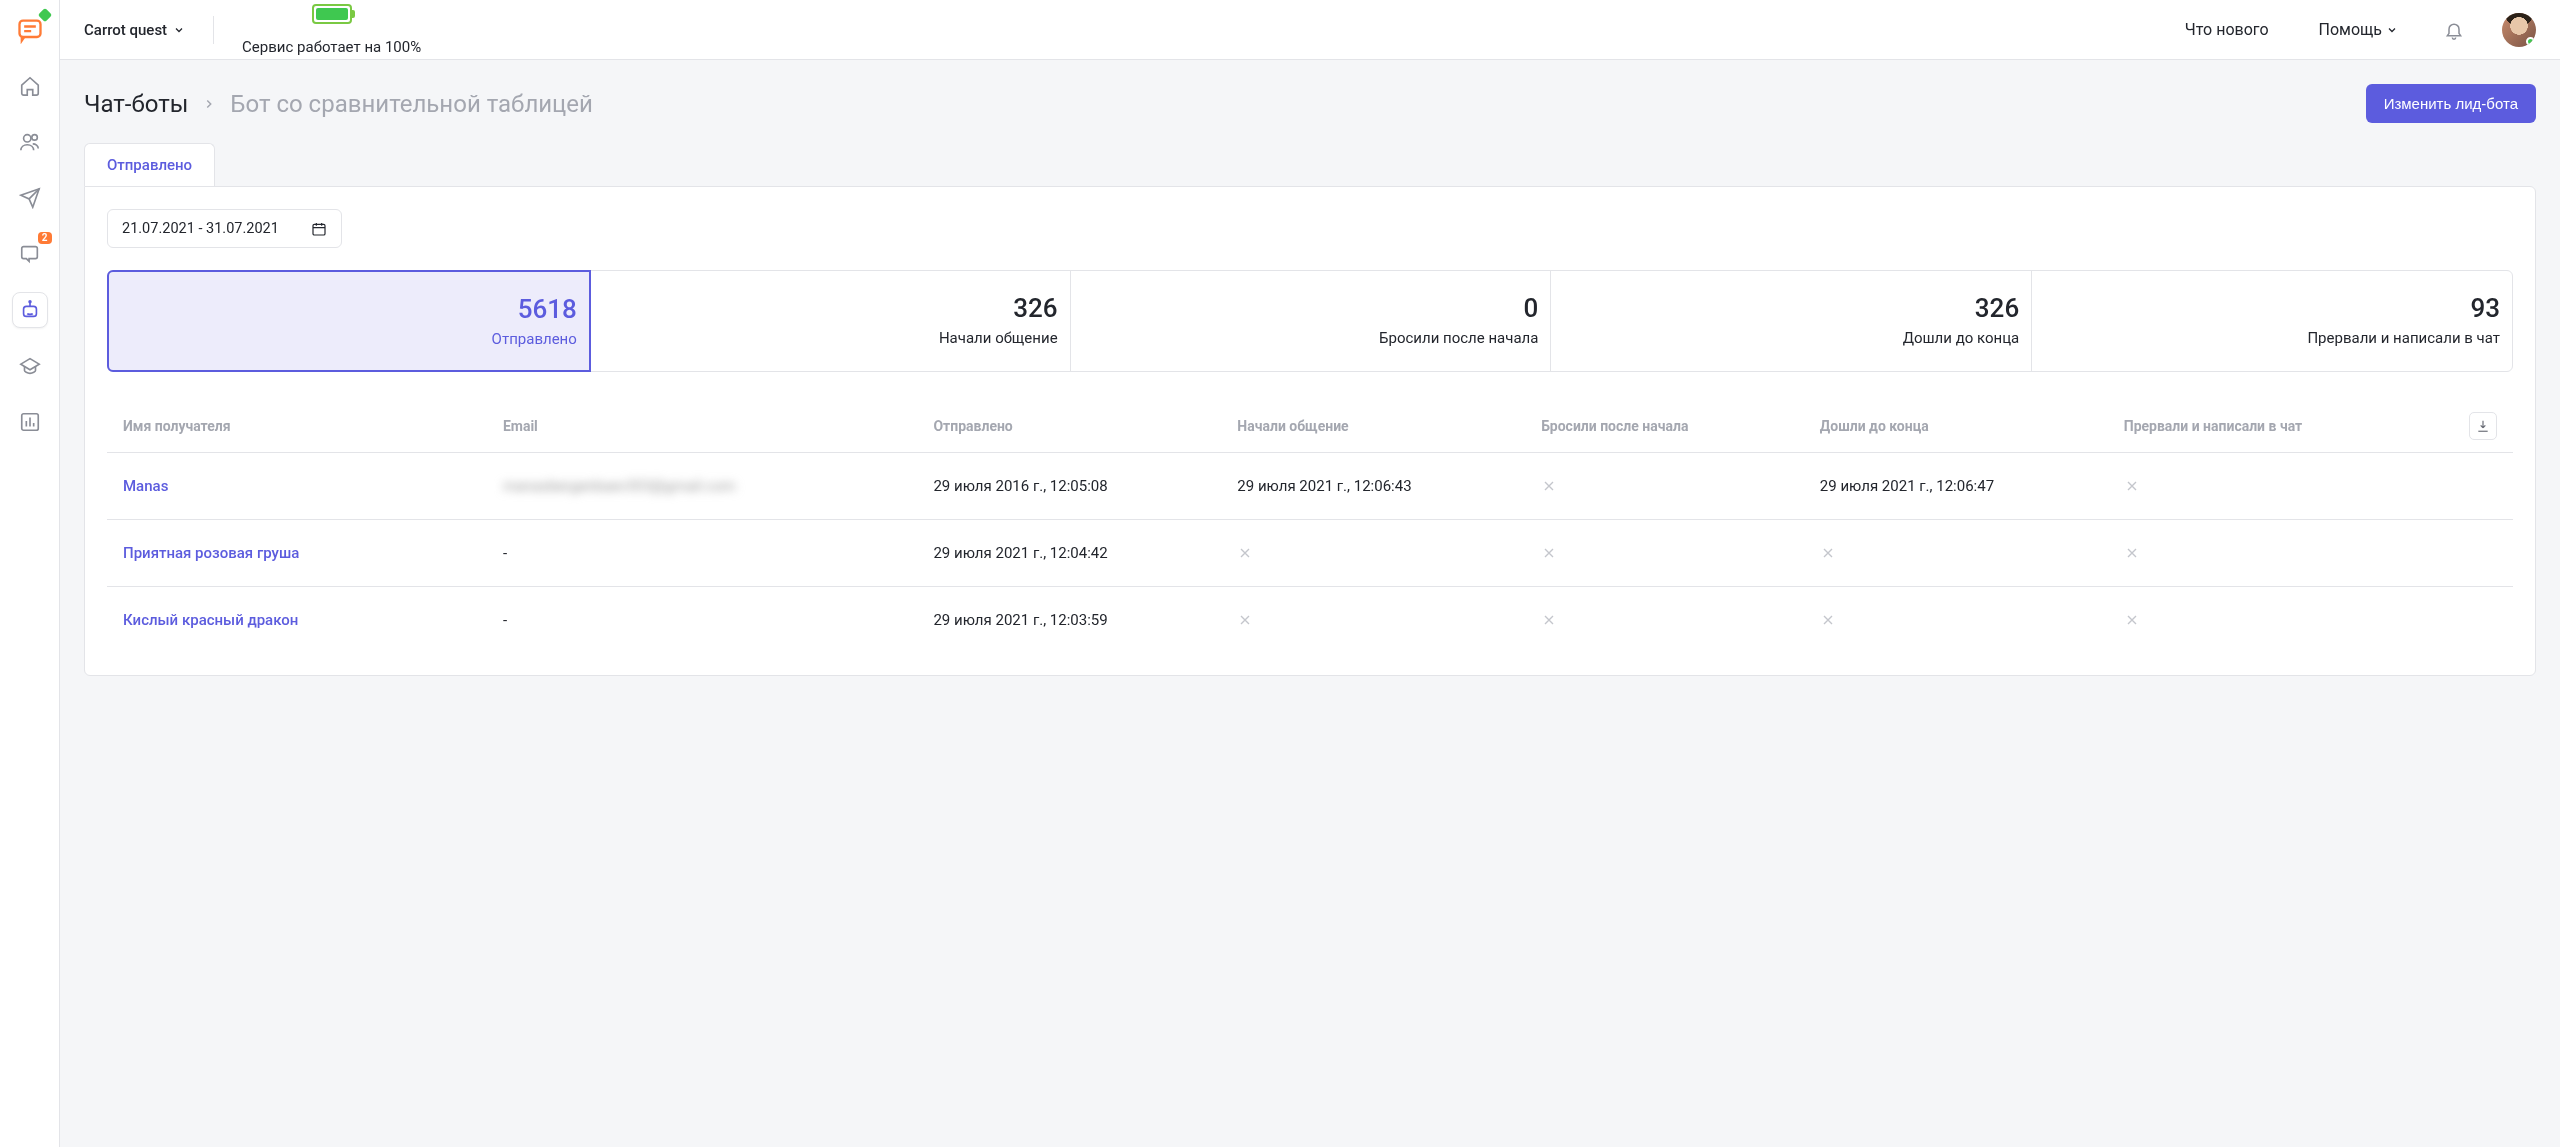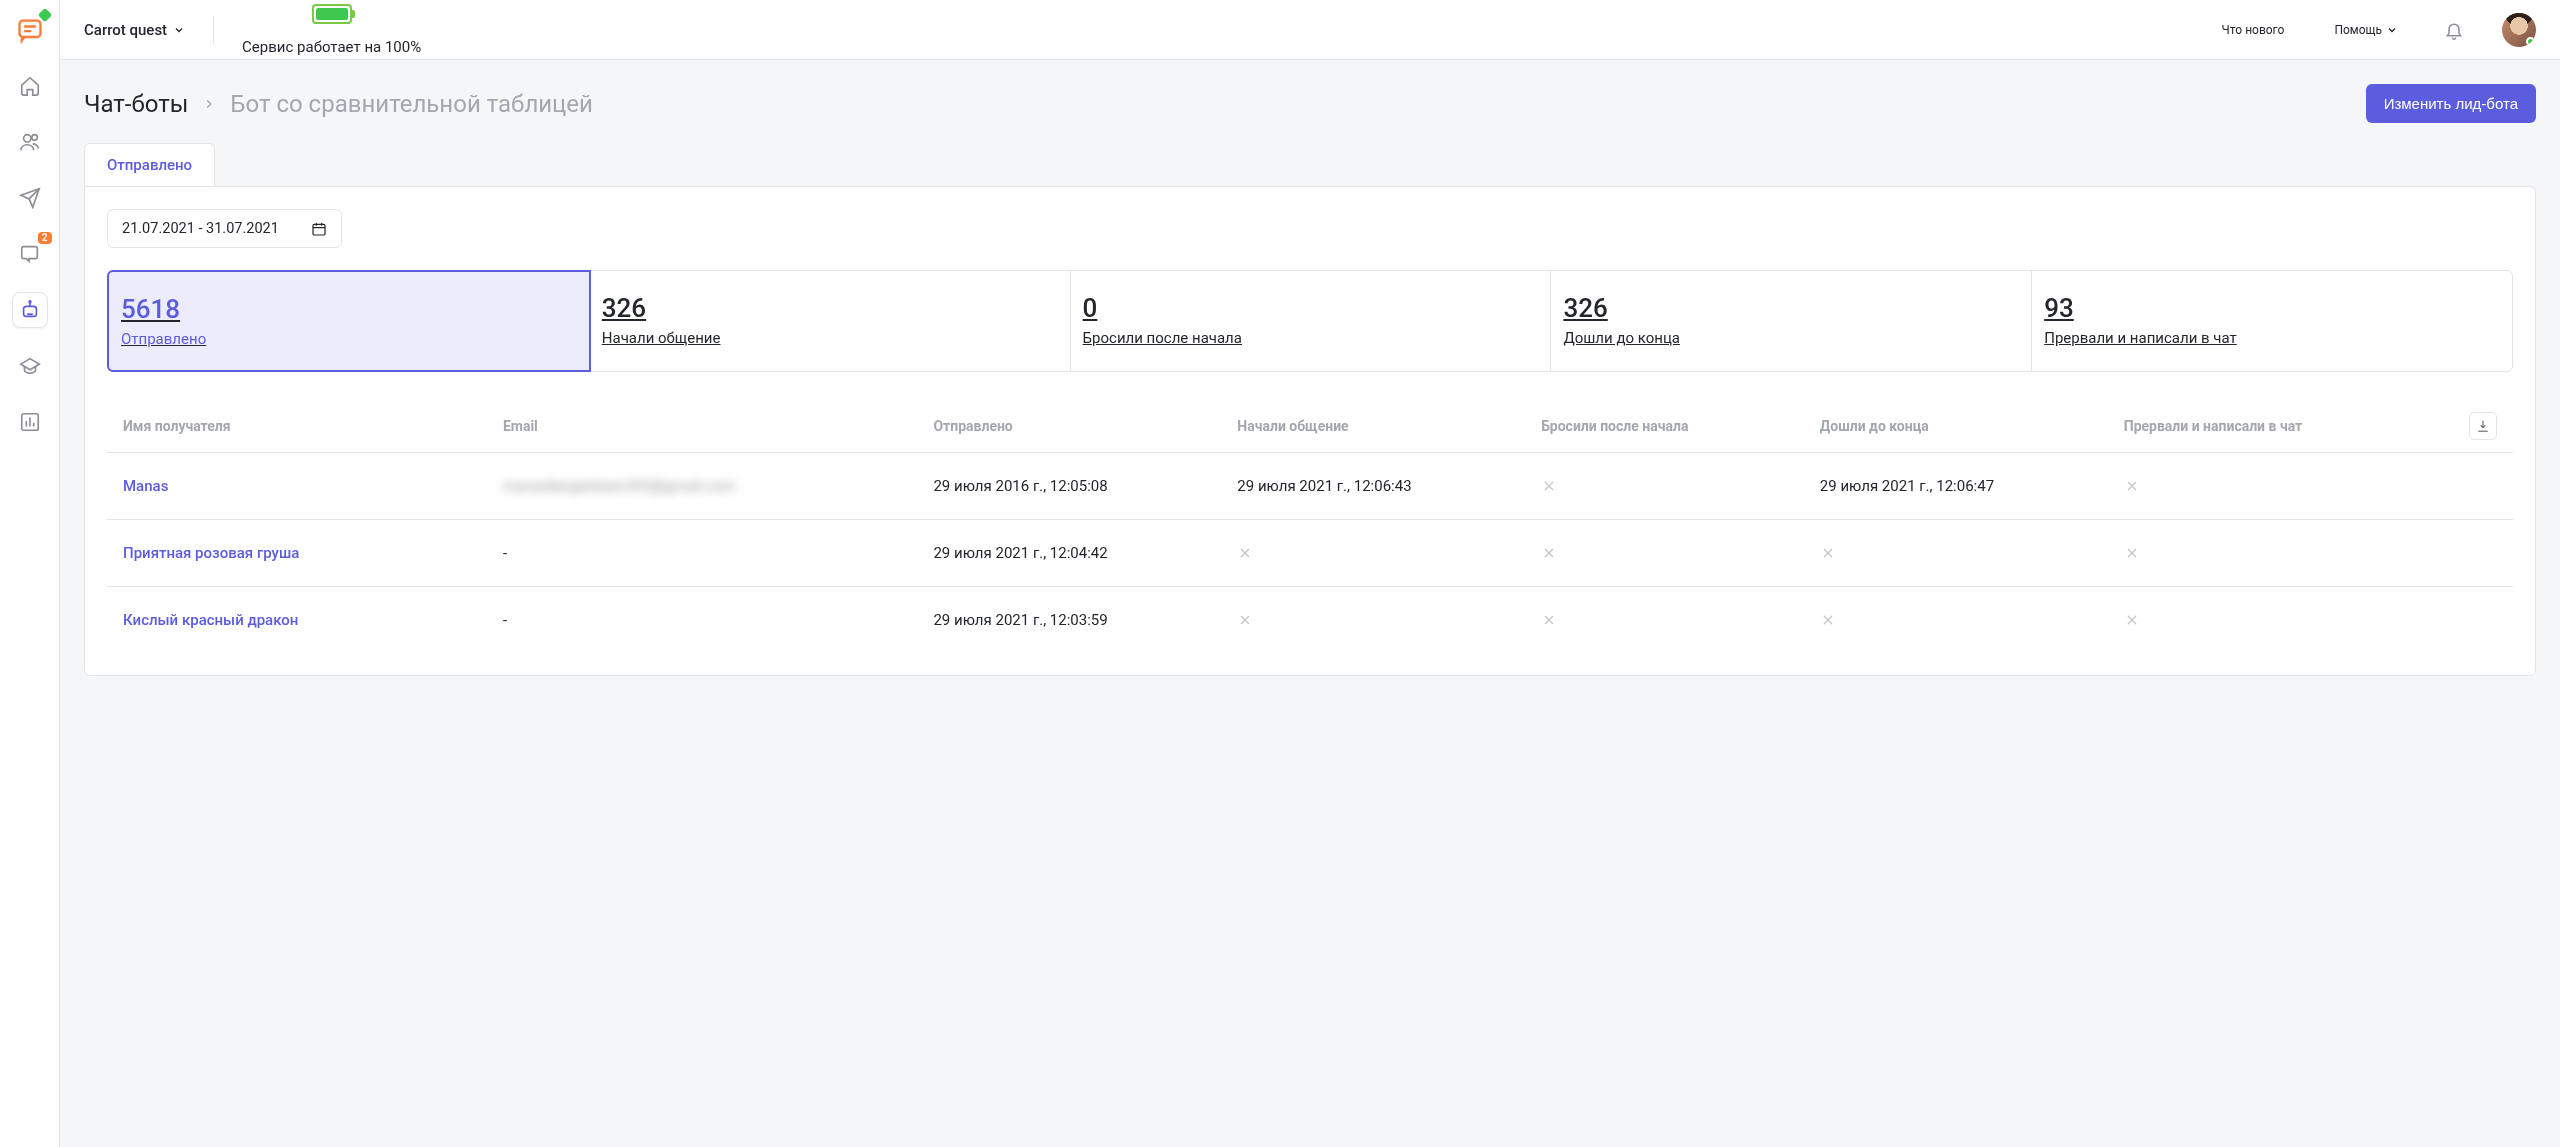--- a/index.html
+++ b/index.html
@@ -95,21 +95,21 @@
     width: 40px; height: 20px;
     border: 2px solid #7ac943; border-radius: 4px;
     position: relative; display: flex; align-items: center; padding: 2px;
   }
   .battery::after {
     content: ""; position: absolute; right: -5px; top: 50%; transform: translateY(-50%);
     width: 3px; height: 8px; background: #7ac943; border-radius: 0 2px 2px 0;
   }
   .battery .fill { background: var(--green); height: 100%; width: 100%; border-radius: 2px; }
   .topbar .spacer { flex: 1; }
-  .topbar-link { font-size: 12px; cursor: pointer; display: flex; align-items: center; gap: 4px; }
+  .topbar-link { font-size: 16px; cursor: pointer; display: flex; align-items: center; gap: 4px; }
   .bell { color: #8a8d96; cursor: pointer; margin-left: 18px; }
   .avatar {
     width: 34px; height: 34px; border-radius: 50%;
     background: linear-gradient(135deg, #c98b6c, #7a5445);
     margin-left: 10px; position: relative; cursor: pointer;
     overflow: hidden;
   }
   .avatar::before {
     content:""; position:absolute; inset:0;
     background: radial-gradient(circle at 50% 38%, #e8c7a9 32%, transparent 33%),
@@ -155,22 +155,22 @@
   .date-picker {
     display: inline-flex; align-items: center; gap: 32px;
     border: 1px solid var(--border); border-radius: 6px;
     padding: 10px 14px; font-size: 14.5px; cursor: pointer;
     margin-bottom: 22px;
   }
 
   
   .stats { display: flex; border: 1px solid var(--border); border-radius: 6px; margin-bottom: 28px; }
   .stat {
-    flex: 1; padding: 22px 12px; text-align: left;
-    border-right: 1px solid var(--border); cursor: pointer; text-decoration: underline;
+    flex: 1; padding: 22px 12px; text-align: right;
+    border-right: 1px solid var(--border); cursor: pointer;
   }
   .stat:last-child { border-right: none; }
   .stat.active {
     background: var(--primary-light);
     border: 2px solid var(--primary);
     margin: -1px;
     border-radius: 6px 0 0 6px;
   }
   .stat .value { font-size: 26px; font-weight: 500; }
   .stat .label { margin-top: 6px; font-size: 15px; }

